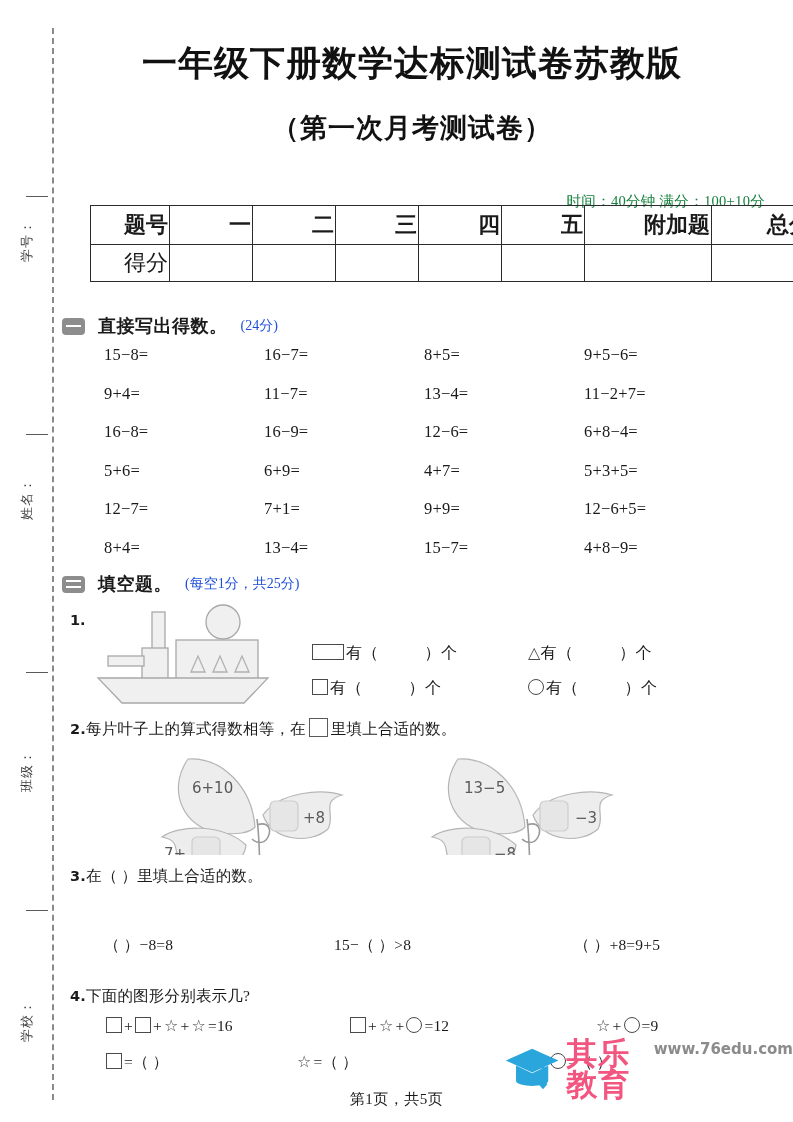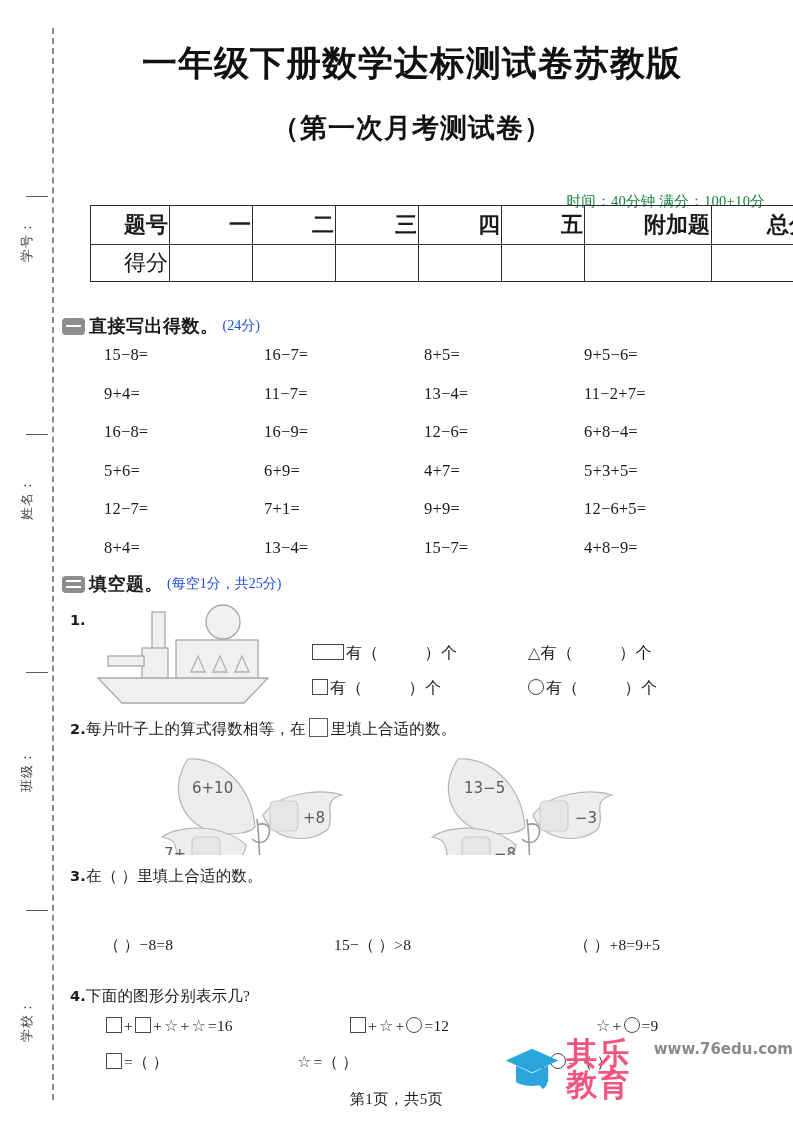--- a/index.html
+++ b/index.html
@@ -50,21 +50,21 @@
     font-size:22px;font-weight:bold;
     font-family:"DejaVu Serif","Liberation Serif",serif;
   }
   .score-table tr.blank td{height:34px;font-weight:normal;}
   .col-label{width:76px;}
   .col-num{width:80px;}
   .col-extra{width:124px;}
   .col-total{width:98px;}
 
   
-  .sec-head{position:absolute;left:62px;display:flex;align-items:center;gap:4px;}
+  .sec-head{position:absolute;left:62px;display:flex;align-items:center;gap:13px;}
   .sec-badge{
     display:inline-block;width:23px;height:17px;border-radius:4px;
     background:#8d8d8d;position:relative;flex:none;
   }
   .sec-badge i{position:absolute;left:4px;background:#fff;height:2.2px;display:block;width:15px;}
   .b1 i.l1{top:7.3px;}
   .b2 i.l1{top:4.6px;}
   .b2 i.l2{top:10.2px;}
   .sec-title{font-size:18px;font-weight:bold;letter-spacing:.5px;
     font-family:"DejaVu Serif","Liberation Serif",serif;}

